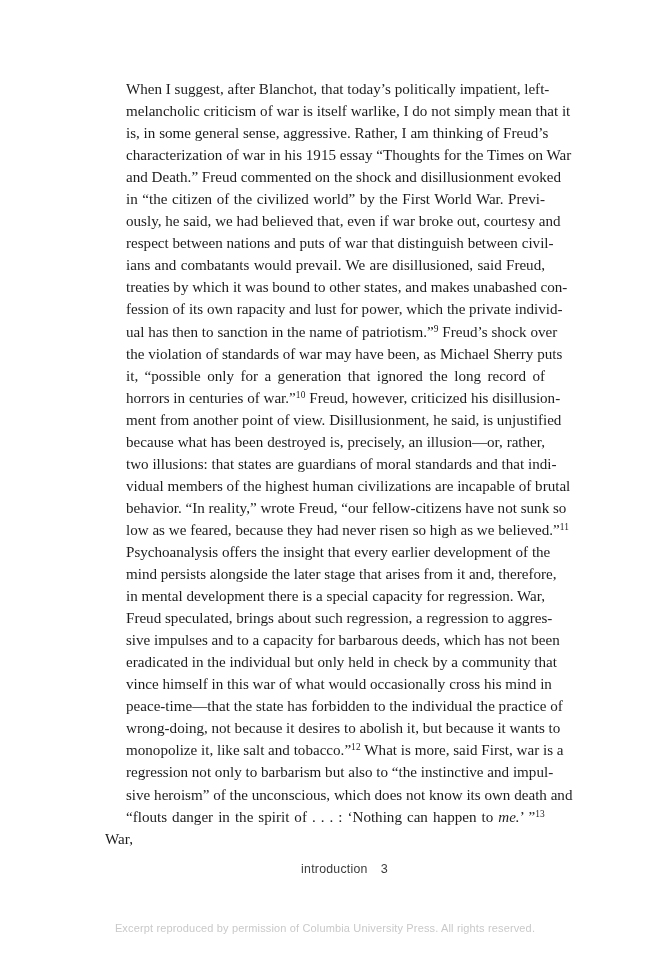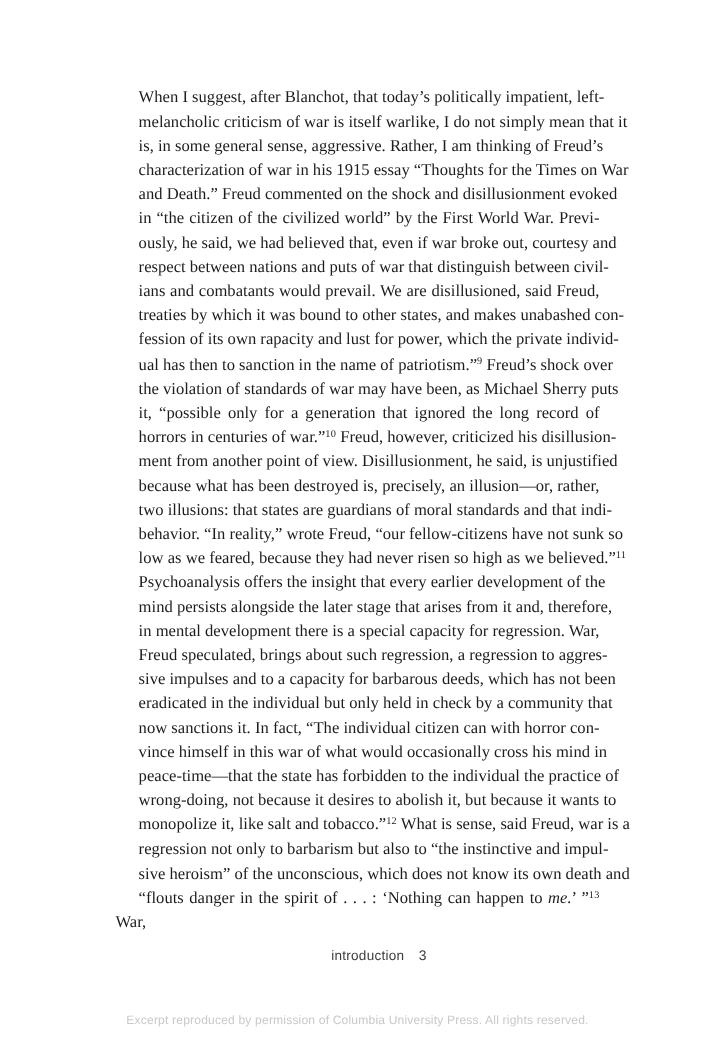--- a/index.html
+++ b/index.html
@@ -114,36 +114,36 @@
       <span class="ln"><span>ual has then to sanction in the name of patriotism.”</span><sup class="fn">9</sup><span> Freud’s shock over</span></span>
 
       <span class="ln"><span>the violation of standards of war may have been, as Michael Sherry puts</span></span>
       <span class="ln"><span>it, “possible only for a generation that ignored the long record of</span></span>
 
       <span class="ln"><span>horrors in centuries of war.”</span><sup class="fn">10</sup><span> Freud, however, criticized his disillusion-</span></span>
 
       <span class="ln"><span>ment from another point of view. Disillusionment, he said, is unjustified</span></span>
       <span class="ln"><span>because what has been destroyed is, precisely, an illusion—or, rather,</span></span>
       <span class="ln"><span>two illusions: that states are guardians of moral standards and that indi-</span></span>
+      <span class="ln"><span>vidual members of the highest human civilizations are incapable of brutal</span></span>
       <span class="ln"><span>behavior. “In reality,” wrote Freud, “our fellow-citizens have not sunk so</span></span>
 
       <span class="ln"><span>low as we feared, because they had never risen so high as we believed.”</span><sup class="fn">11</sup></span>
 
       <span class="ln"><span>Psychoanalysis offers the insight that every earlier development of the</span></span>
       <span class="ln"><span>mind persists alongside the later stage that arises from it and, therefore,</span></span>
       <span class="ln"><span>in mental development there is a special capacity for regression. War,</span></span>
       <span class="ln"><span>Freud speculated, brings about such regression, a regression to aggres-</span></span>
       <span class="ln"><span>sive impulses and to a capacity for barbarous deeds, which has not been</span></span>
       <span class="ln"><span>eradicated in the individual but only held in check by a community that</span></span>
-      <span class="ln"><span>now sanctions it. In fact, “The individual citizen can with horror con-</span></span>
       <span class="ln"><span>vince himself in this war of what would occasionally cross his mind in</span></span>
       <span class="ln"><span>peace-time—that the state has forbidden to the individual the practice of</span></span>
       <span class="ln"><span>wrong-doing, not because it desires to abolish it, but because it wants to</span></span>
 
-      <span class="ln"><span>monopolize it, like salt and tobacco.”</span><sup class="fn">12</sup><span> What is sense, said Freud, war is a</span></span>
+      <span class="ln"><span>monopolize it, like salt and tobacco.”</span><sup class="fn">12</sup><span> What is more, said First, war is a</span></span>
 
       <span class="ln"><span>regression not only to barbarism but also to “the instinctive and impul-</span></span>
       <span class="ln"><span>sive heroism” of the unconscious, which does not know its own death and</span></span>
 
       <span class="ln last"><span>“flouts danger in the spirit of . . . : ‘Nothing can happen to </span><i class="it">me.</i><span>’ ”</span><sup class="fn">13</sup><span> War,</span></span>
 
     </p>
   </div>
 
   <div class="folio">

